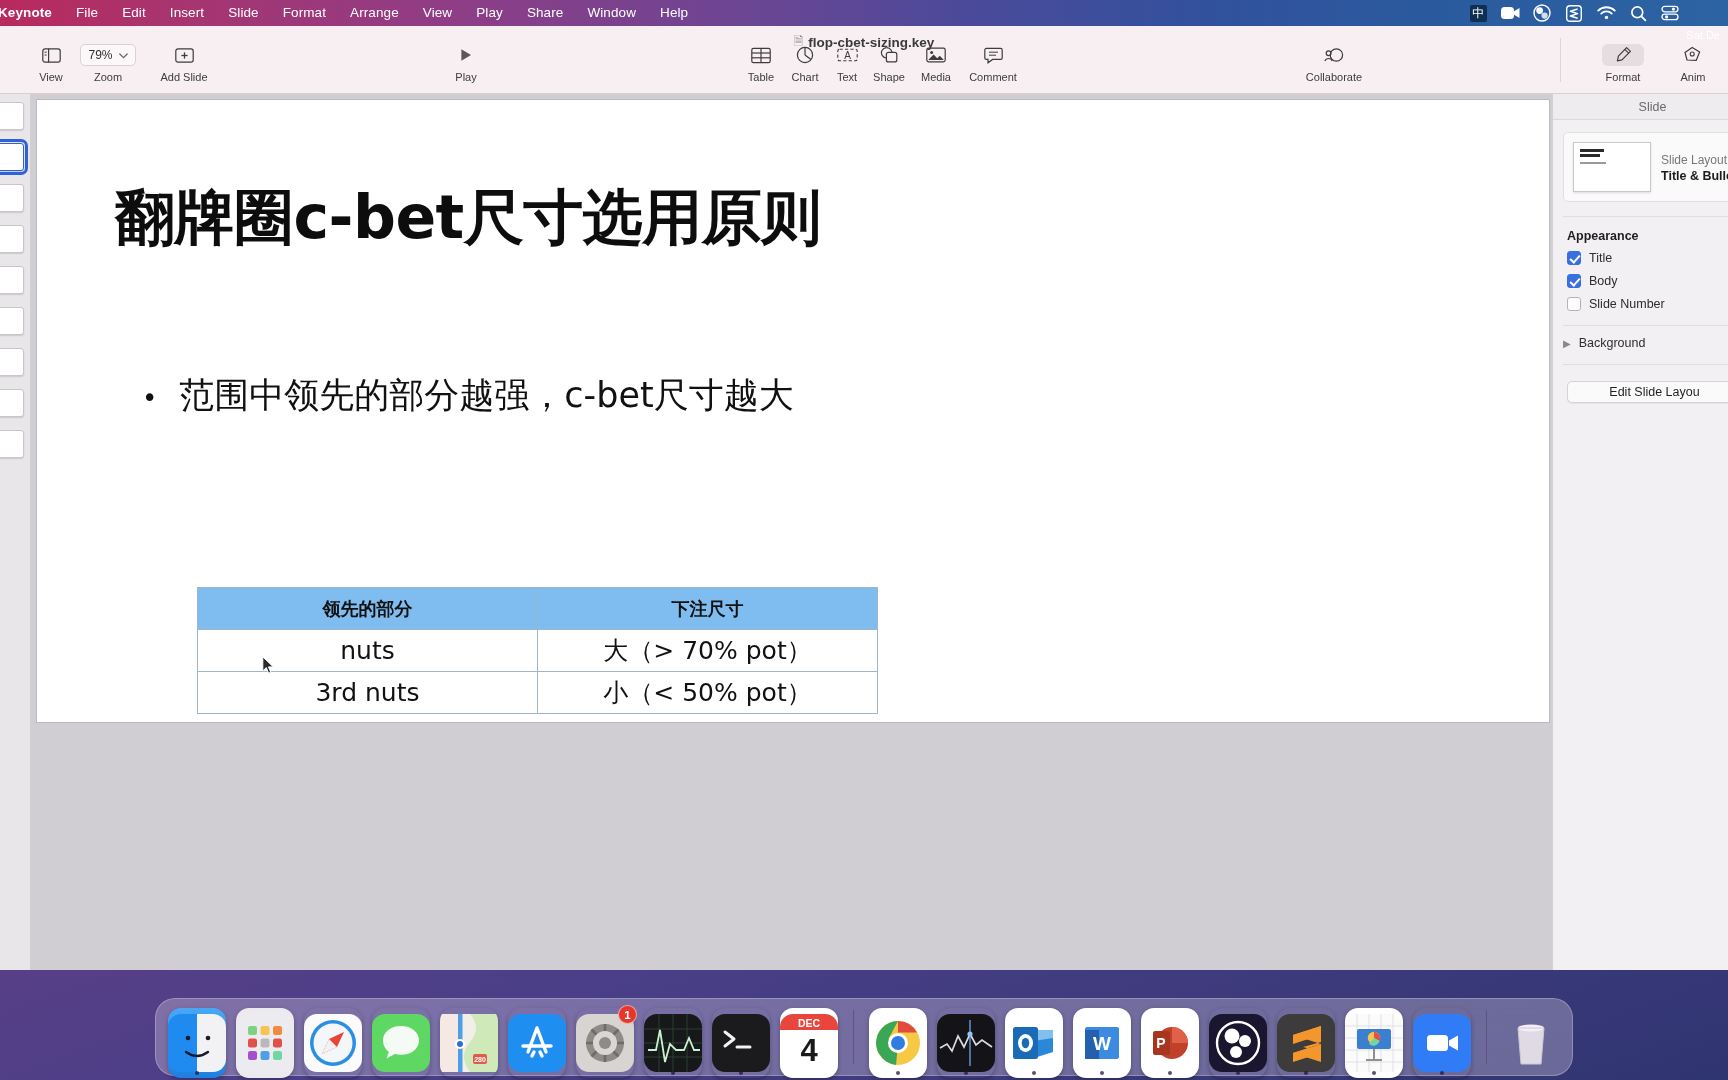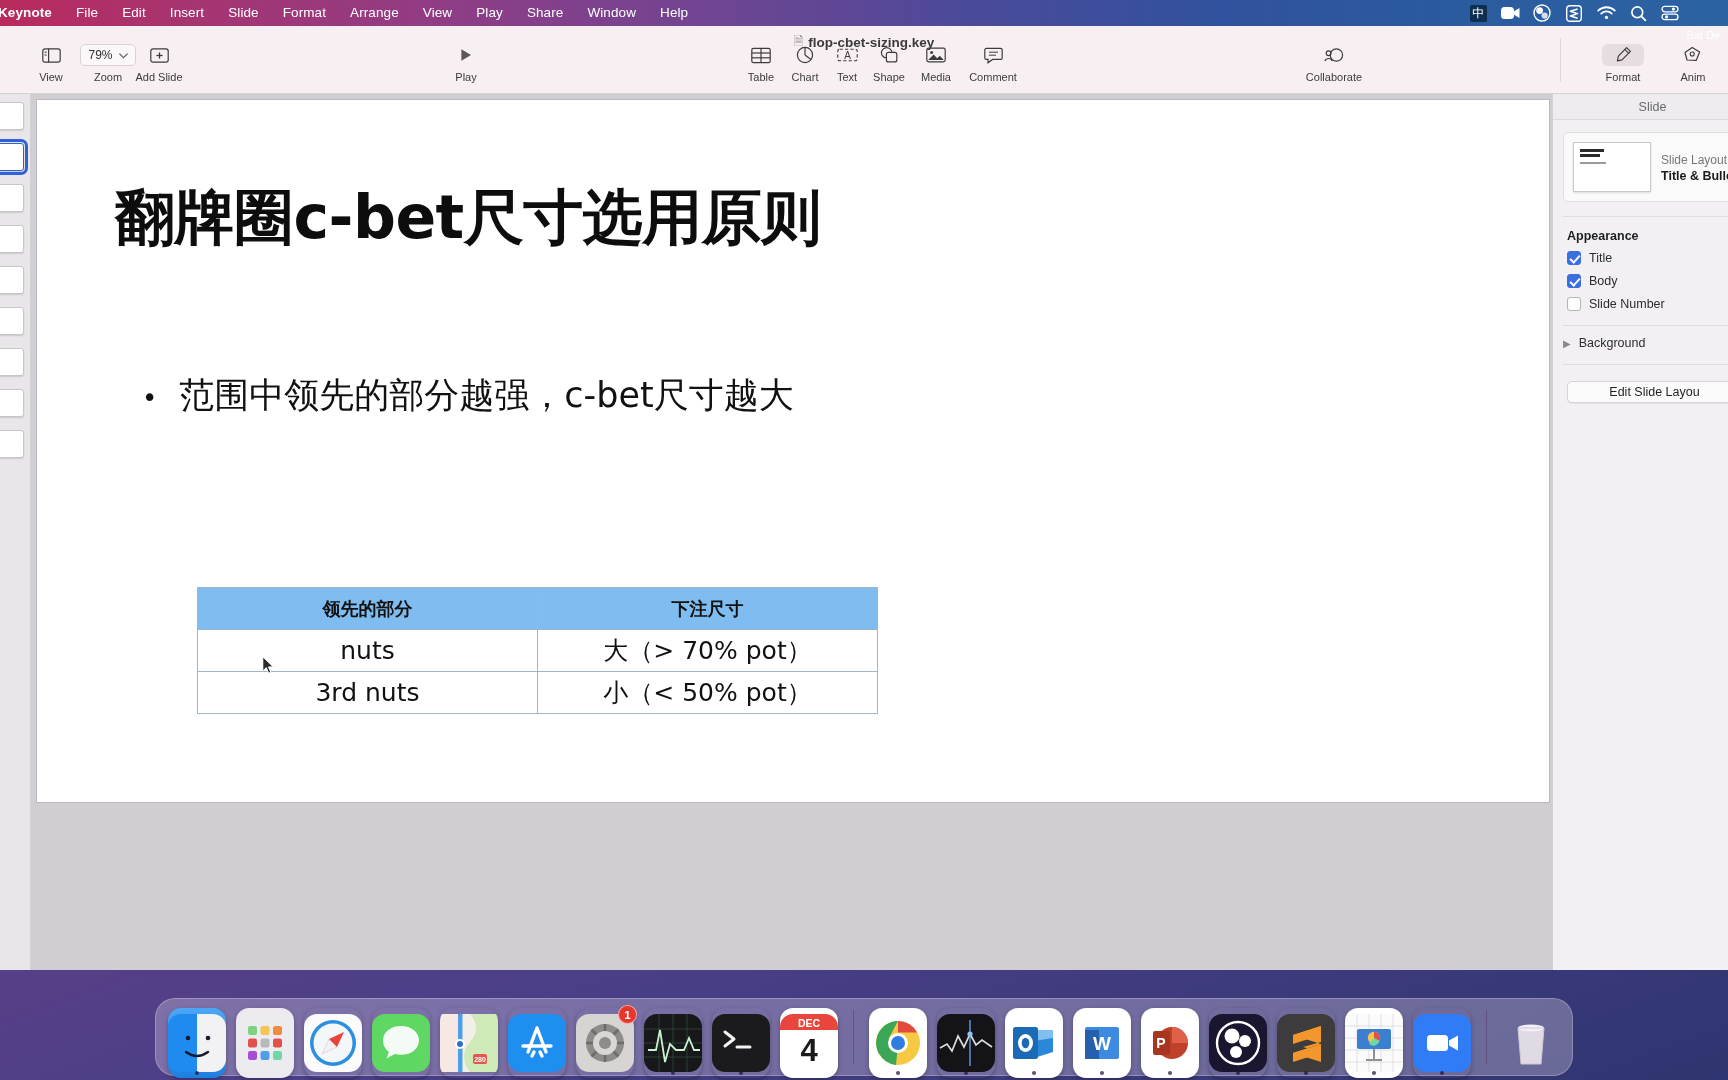--- a/index.html
+++ b/index.html
@@ -98,21 +98,21 @@
     position: relative; flex: none;
   }
   .thumb.selected { outline: 3px solid #2f62d8; outline-offset: 1px; border-color: #2f62d8;}
 
   .canvas-wrap {
     flex: 1; background: #d0ced2;
     display: flex; align-items: flex-start; justify-content: flex-start;
     padding: 6px 0 0 6px; position: relative;
   }
   .slide {
-    width: 1512px; height: 702px; background: #ffffff; position: relative;
+    width: 1512px; height: 622px; background: #ffffff; position: relative;
     box-shadow: 0 0 0 1px #bcbabe;
   }
   .slide-title {
     position: absolute; left: 78px; top: 78px;
     font-size: 60px; font-weight: bold; color: #0d0d0d;
     font-family: "DejaVu Sans", "Liberation Sans", sans-serif;
     letter-spacing: -0.5px;
   }
   .slide-bullet {
     position: absolute; left: 105px; top: 272px;
@@ -315,21 +315,21 @@
           <span>79%</span>
           <span>
             <svg width="9" height="6" viewBox="0 0 9 6">
                 <path d="M0.8 1 L4.5 4.7 L8.2 1" fill="none" stroke="#6a6a6e" stroke-width="1.3" stroke-linecap="round"></path>
               </svg>
           </span>
         </span>
         <span>Zoom</span>
       </div>
 
-      <div class="tb-item" style="left:143px; width:80px;justify-content:flex-end;">
+      <div class="tb-item" style="left:168px; width:80px;justify-content:flex-end;">
         <span class="ic">
           <svg width="19" height="15" viewBox="0 0 19 15">
               <rect x="0.8" y="0.8" width="17.4" height="13.4" rx="2.2" fill="none" stroke="#3c3c3e" stroke-width="1.2"></rect>
               <line x1="9.5" y1="4.4" x2="9.5" y2="10.6" stroke="#3c3c3e" stroke-width="1.3"></line>
               <line x1="6.4" y1="7.5" x2="12.6" y2="7.5" stroke="#3c3c3e" stroke-width="1.3"></line>
             </svg>
         </span>
         <span>Add Slide</span>
       </div>
 

